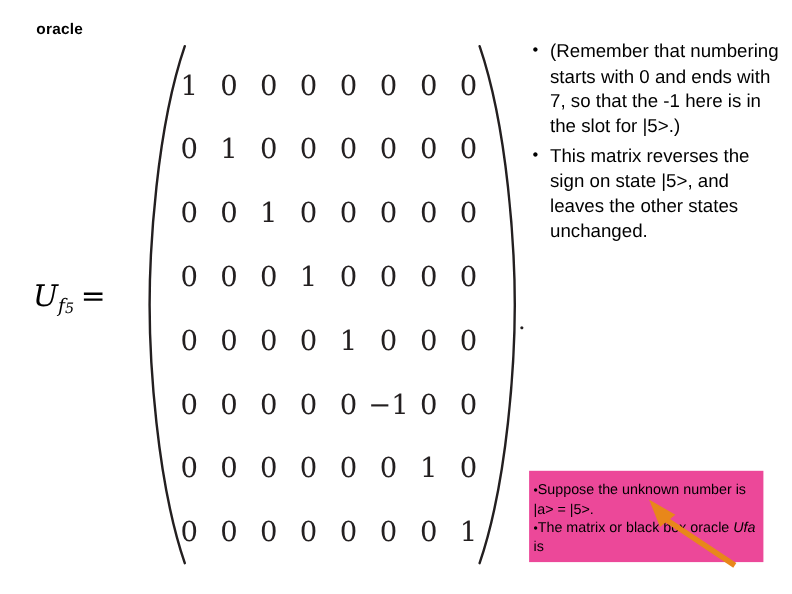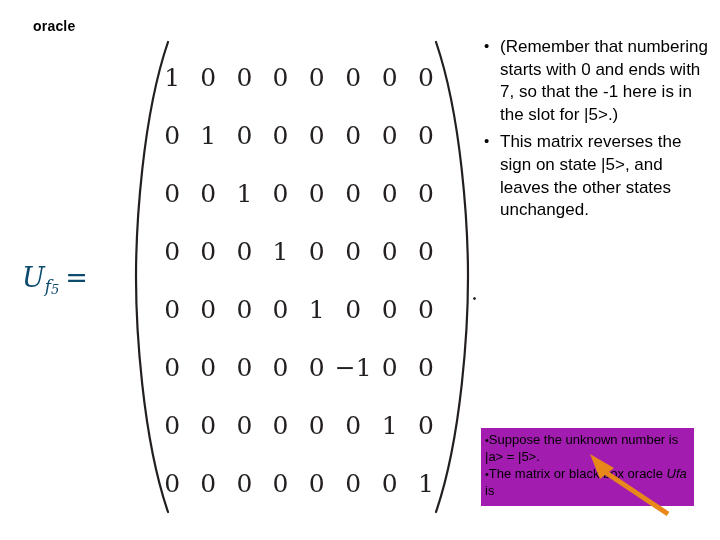--- a/index.html
+++ b/index.html
@@ -30,28 +30,27 @@
   .equation {
     position: absolute;
     left: 14px;
     top: 32px;
     width: 460px;
     height: 480px;
   }
 
   .matrix-label {
     position: absolute;
-    left: 8px;
+    left: 16px;
     top: 222px;
     font-family: "DejaVu Serif", serif;
     font-style: italic;
     font-size: 27px;
-    color: #0c4a6e;
+    color: #000000;
     white-space: nowrap;
-    margin-top: 8px;
   }
   .matrix-label .sub {
     font-size: 17px;
     vertical-align: -0.32em;
     font-style: italic;
   }
   .matrix-label .sub2 {
     font-size: 13px;
     vertical-align: -0.5em;
     font-style: italic;
@@ -133,25 +132,25 @@
   .bullet .btext {
     flex: 1 1 auto;
   }
 
   
   .callout {
     position: absolute;
     left: 481px;
     top: 428px;
     width: 213px;
-    background: #a21caf;
+    background: #ec4899;
     color: #000000;
     font-size: 13px;
     line-height: 1.32;
-    padding: 3px 4px 6px 4px;
+    padding: 8px 4px 6px 4px;
     box-sizing: border-box;
   }
   .callout .line {
     white-space: normal;
   }
   .callout .sm-dot {
     font-size: 11px;
   }
   .callout .italic {
     font-style: italic;

